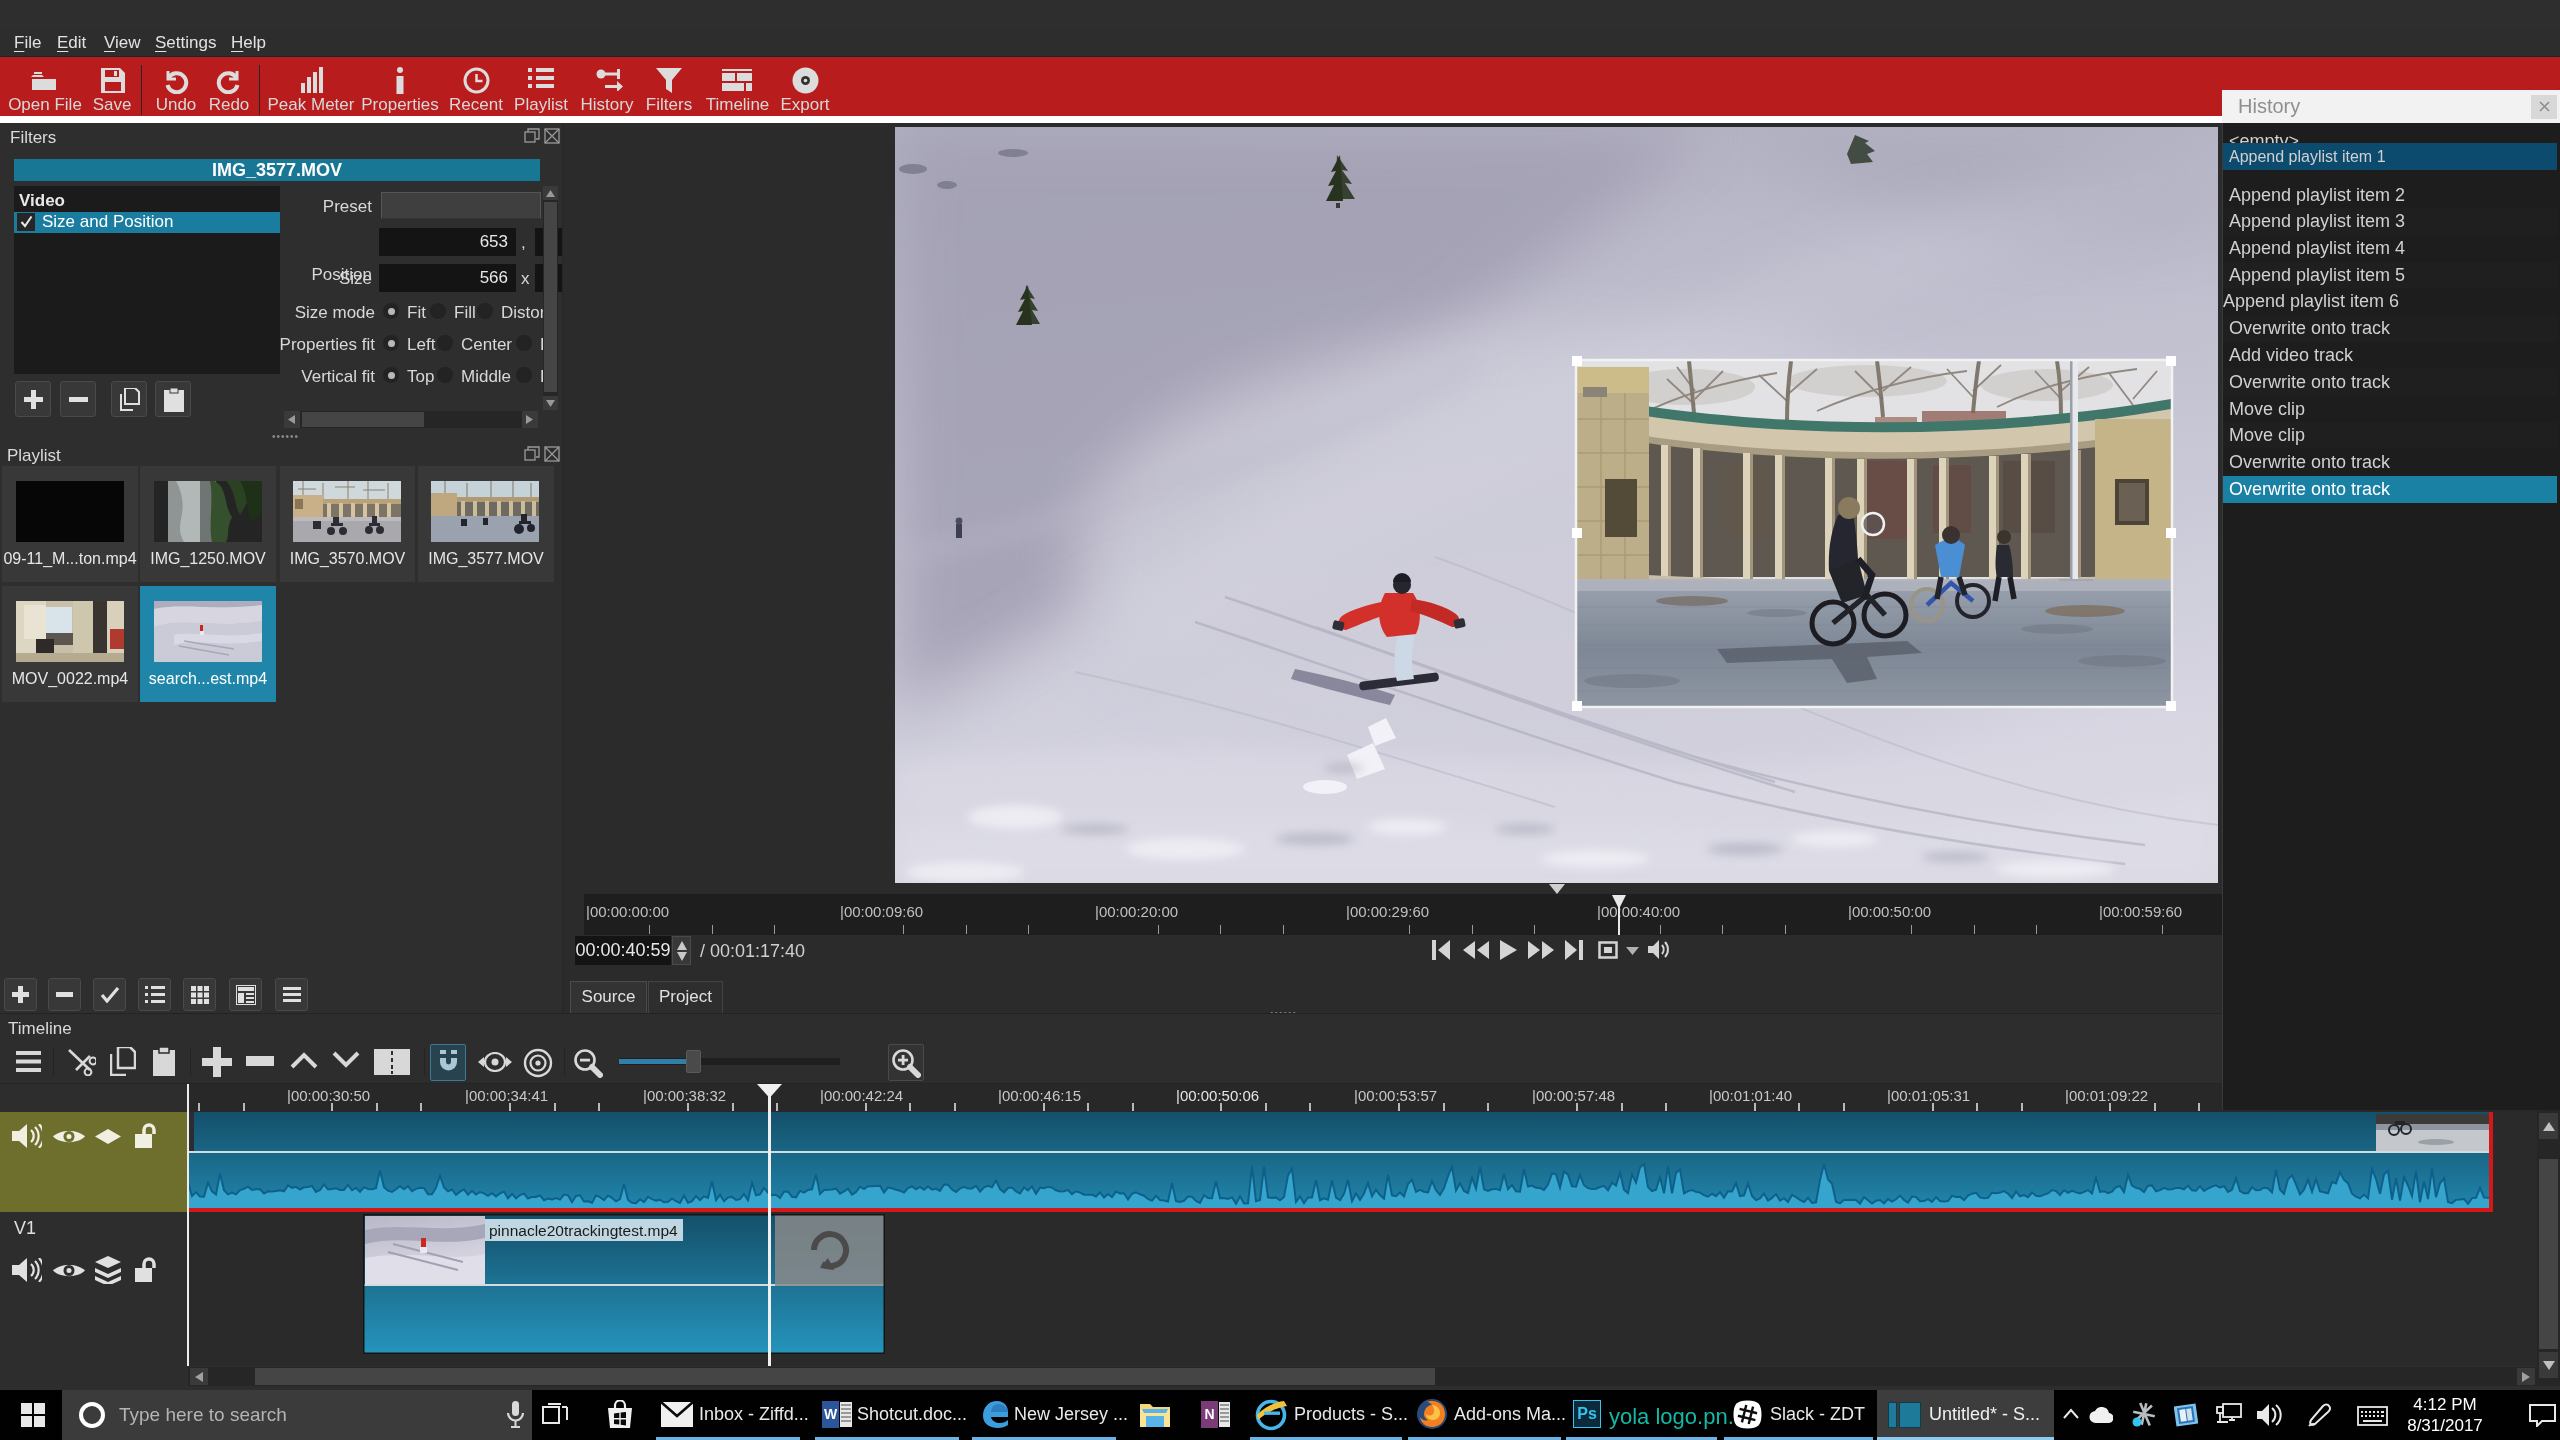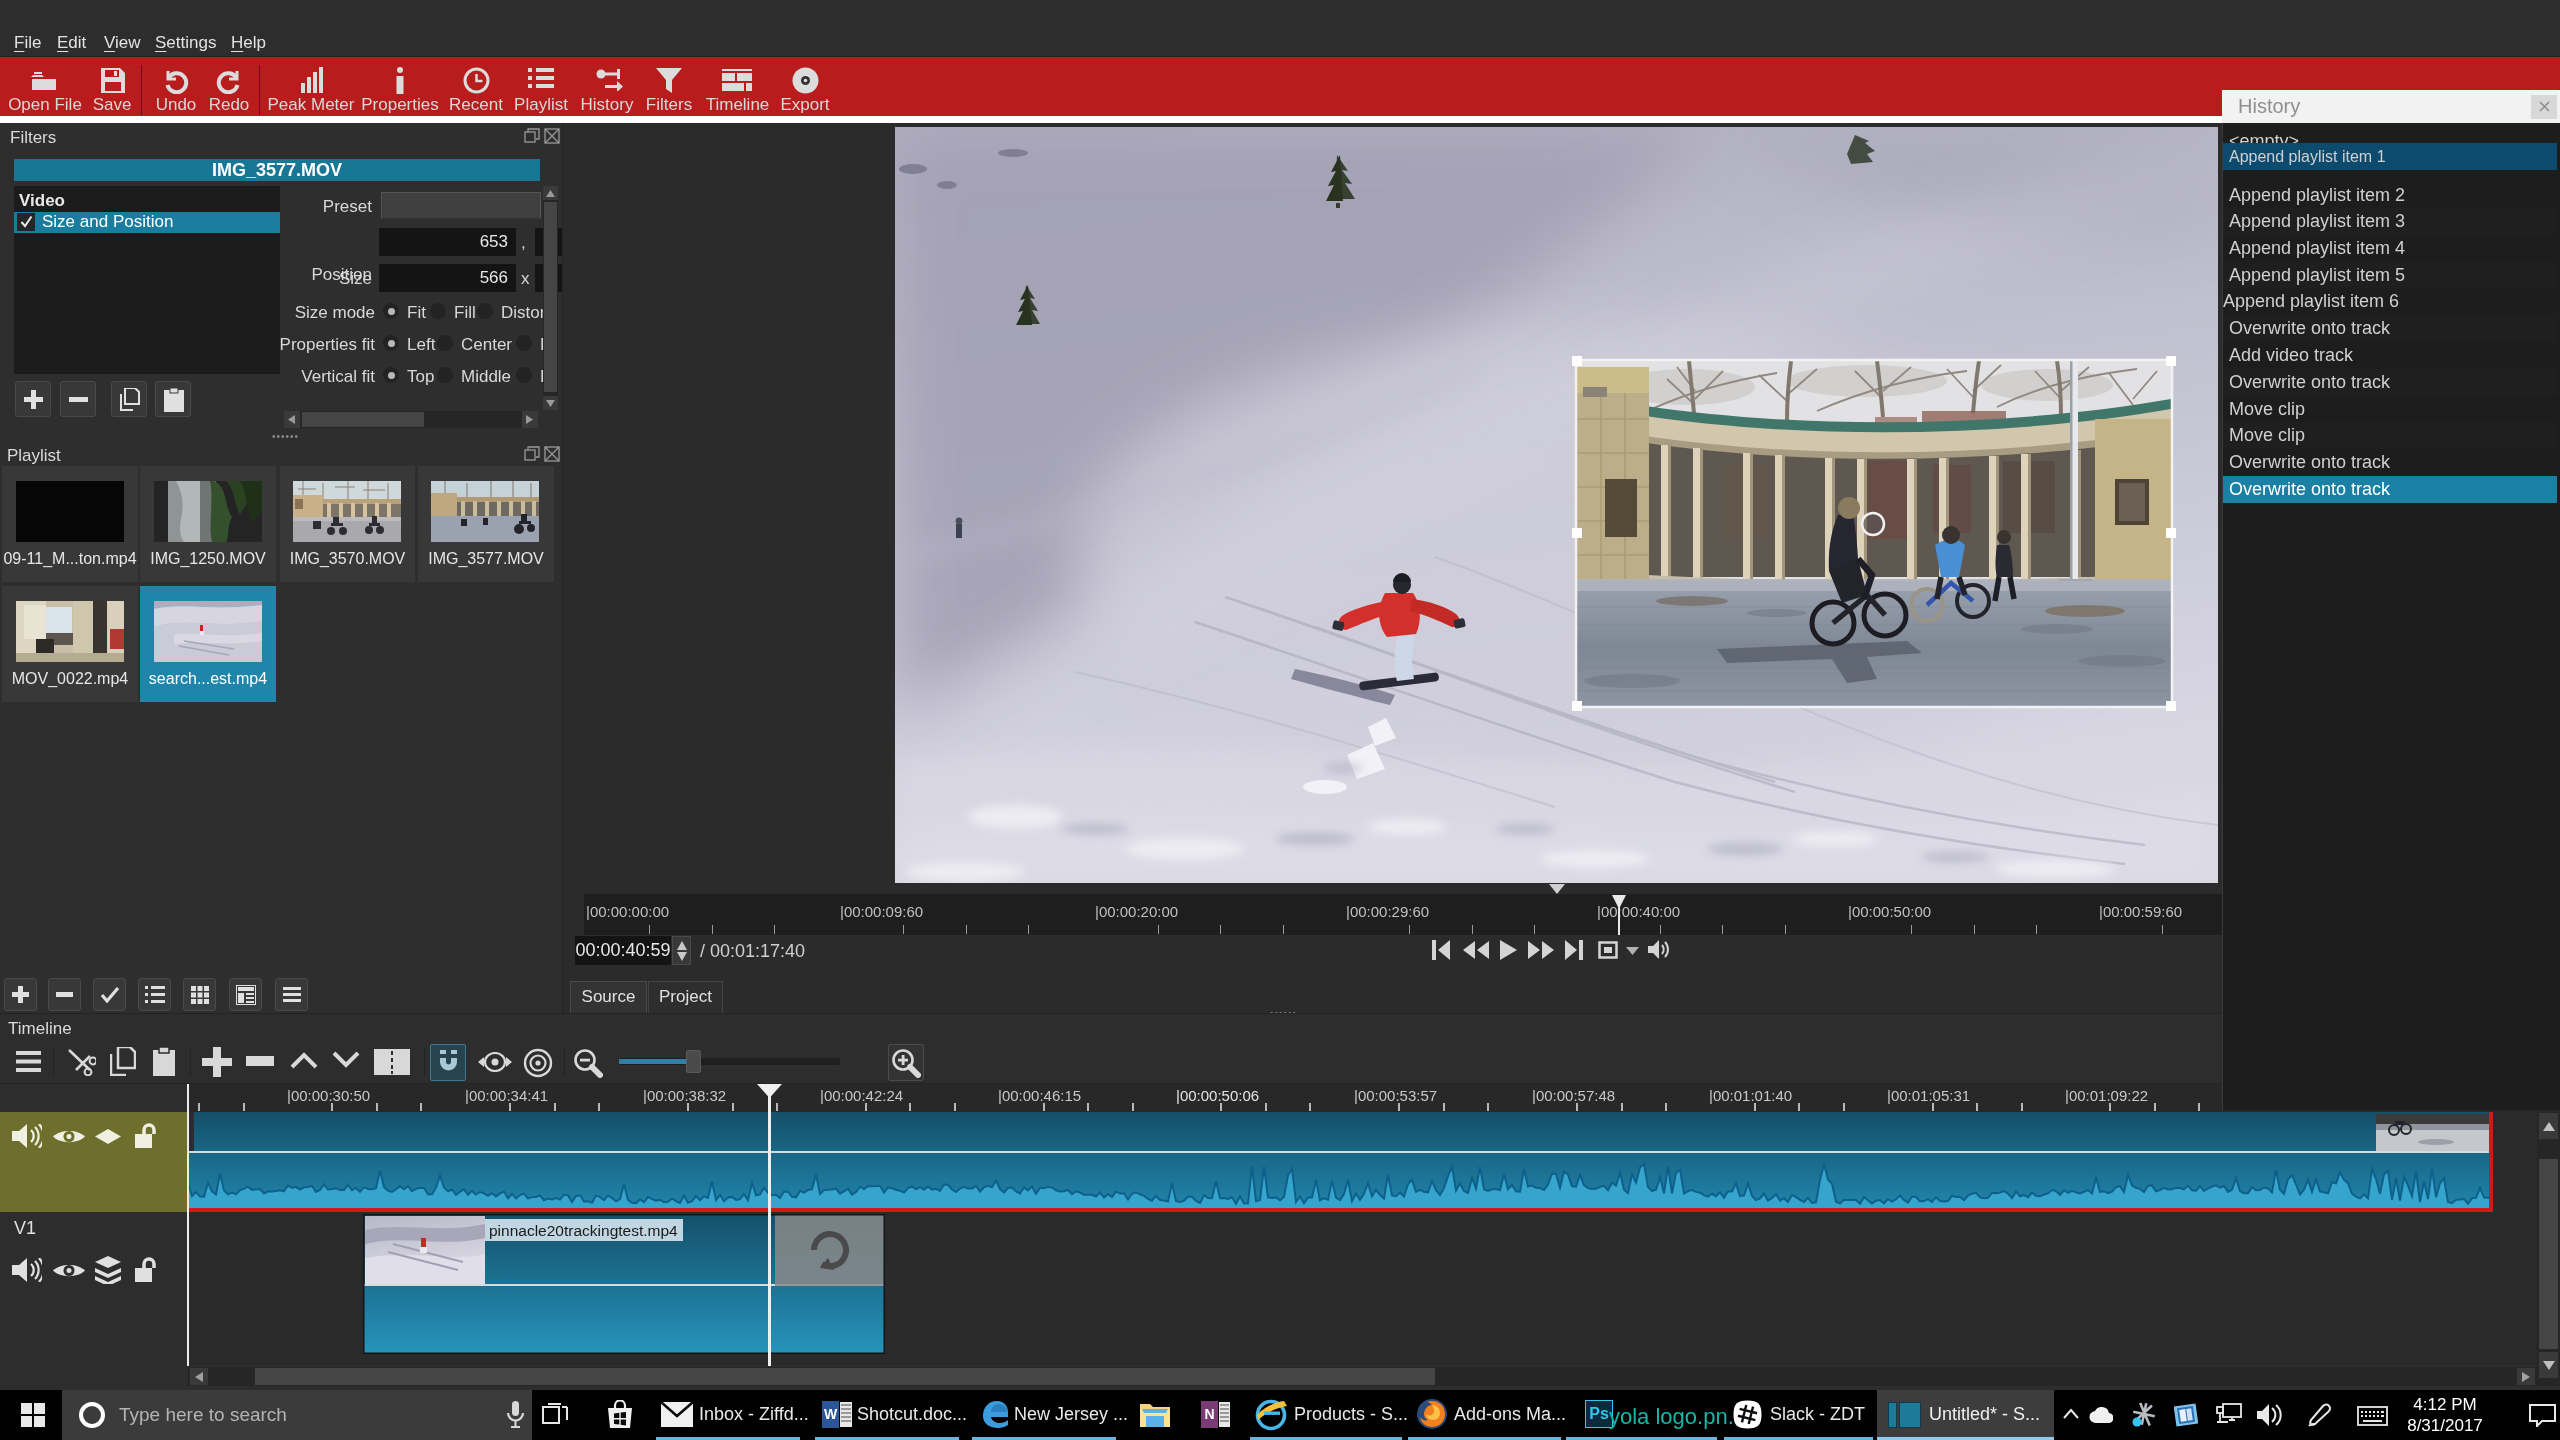--- a/index.html
+++ b/index.html
@@ -1100,21 +1100,21 @@
 <div class="abs" style="left:1250px;top:1437px;width:152px;height:3px;background:#6cb3e3;"></div>
 
 <svg class="abs" style="left:1416px;top:1398px;" width="32" height="32" viewBox="0 0 32 32">
   <circle cx="16" cy="16" r="15" fill="#2a4a7a"></circle>
   <path d="M16 3 C25 3 29 10 29 16 C29 24 23 29 16 29 C10 29 5 25 4 19 C6 22 9 23 12 22 C8 20 7 16 9 12 C10 9 13 7 16 7 C14 5 13 4 11 4 C12.5 3.3 14 3 16 3 Z" fill="#f38020"></path>
   <path d="M16 7 C20 7 24 10 24 15 C24 19 21 22 17 22 C13 22 10 19 10 16 C12 18 15 18 17 16 C19 14 18 10 16 7 Z" fill="#fbc247"></path>
 </svg>
 <div class="abs" style="left:1454px;top:1404px;font-size:18px;color:#e8e8e8;">Add-ons Ma...</div>
 <div class="abs" style="left:1408px;top:1437px;width:153px;height:3px;background:#6cb3e3;"></div>
 
-<div class="abs" style="left:1573px;top:1400px;width:28px;height:28px;background:#0d2a3a;border:1.5px solid #31c5f0;color:#31c5f0;font-size:16px;font-weight:bold;text-align:center;line-height:26px;margin-left:12px;">Ps</div>
+<div class="abs" style="left:1573px;top:1400px;width:28px;height:28px;background:#0d2a3a;border:1.5px solid #31c5f0;color:#31c5f0;font-size:16px;font-weight:bold;text-align:center;line-height:26px;">Ps</div>
 <div class="abs" style="left:1609px;top:1404px;font-size:22px;color:#14b8a6;">yola logo.pn...</div>
 <div class="abs" style="left:1566px;top:1437px;width:151px;height:3px;background:#6cb3e3;"></div>
 
 <svg class="abs" style="left:1733px;top:1400px;" width="29" height="29" viewBox="0 0 29 29">
   <path d="M14.5 0.5 C25 0.5 28.5 4 28.5 14.5 C28.5 25 25 28.5 14.5 28.5 C4 28.5 0.5 25 0.5 14.5 C0.5 4 4 0.5 14.5 0.5 Z" fill="#fff"></path>
   <g stroke="#0d0d0d" stroke-width="2.4">
     <path d="M11 5.5 L11 23.5 M18 5.5 L18 23.5 M5.5 11 L23.5 11 M5.5 18 L23.5 18" transform="rotate(14 14.5 14.5)"></path>
   </g>
 </svg>
 <div class="abs" style="left:1770px;top:1404px;font-size:18px;color:#e8e8e8;">Slack - ZDT</div>

